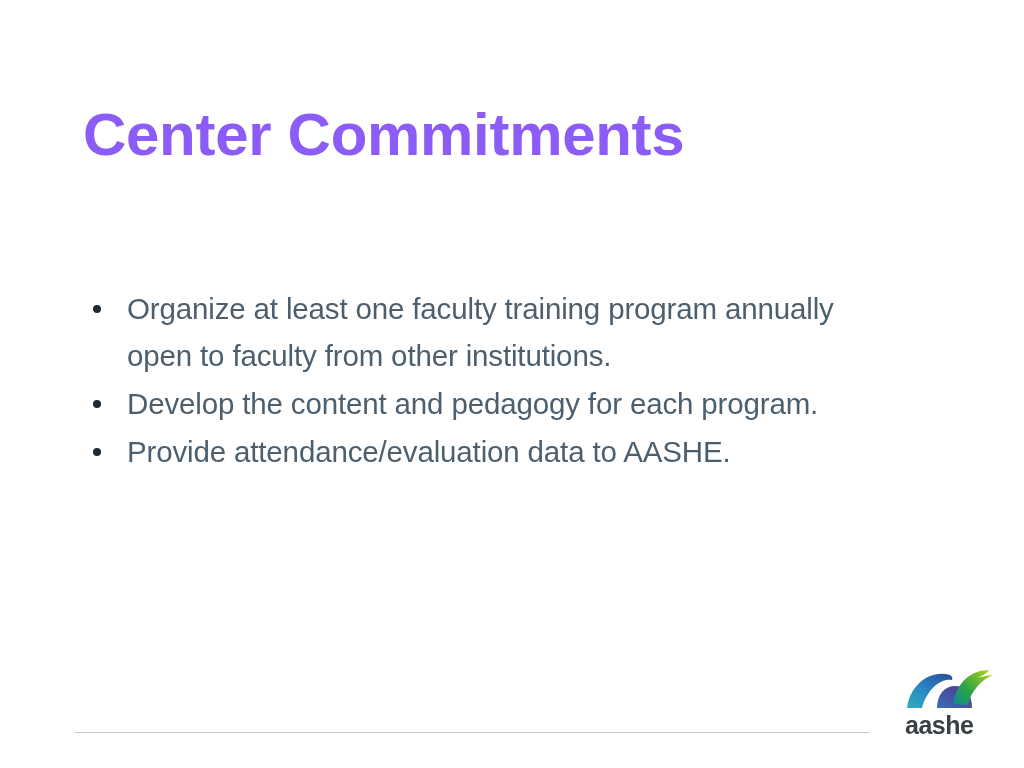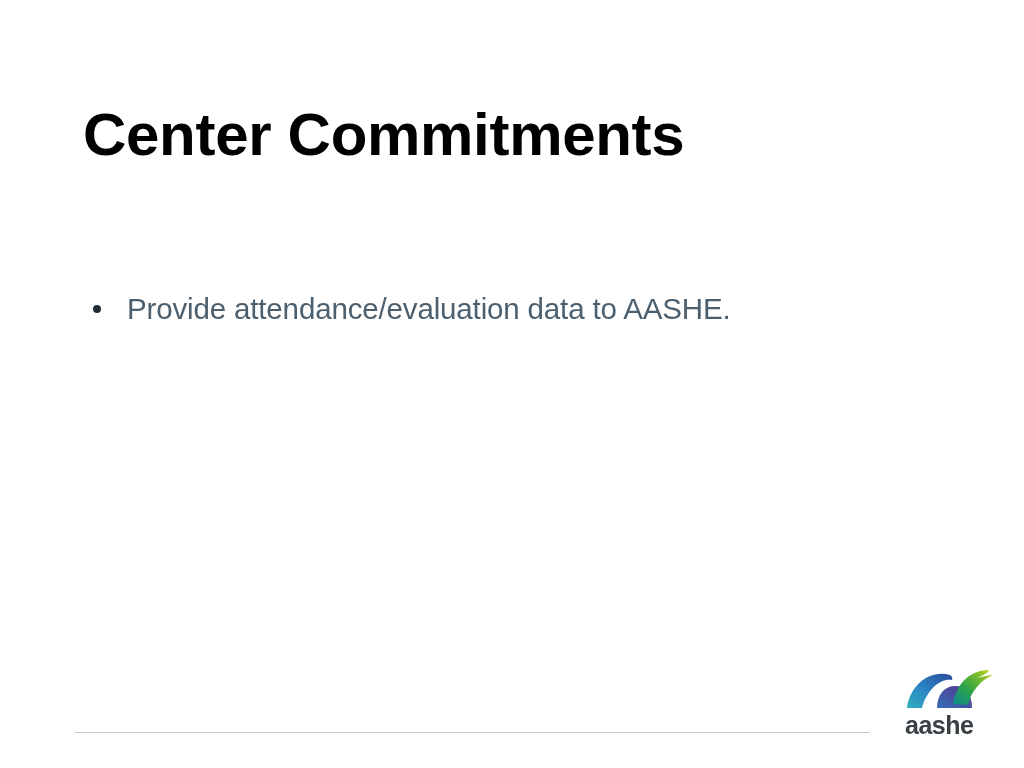--- a/index.html
+++ b/index.html
@@ -26,21 +26,21 @@
     position: absolute;
     left: 83px;
     top: 101px;
     width: 860px;
     margin: 0;
     font-family: "Liberation Sans", sans-serif;
     font-size: 60px;
     font-weight: bold;
     line-height: 1.12;
     letter-spacing: -0.3px;
-    color: #000000;
+    color: #8b5cf6;
     white-space: nowrap;
   }
 
   
   .bullet-list {
     position: absolute;
     left: 88px;
     top: 285px;
     width: 880px;
     margin: 0;
@@ -105,21 +105,29 @@
 </style>
 </head>
 <body>
 
 <div class="slide">
 
   <h1 class="slide-title">Center Commitments</h1>
 
   <ul class="bullet-list">
 
+    <li class="bullet-item wrap">
+      <span class="bullet-dot"></span>
+      <span class="bullet-text">Organize at least one faculty training program annually open to faculty from other institutions.</span>
+    </li>
 
+    <li class="bullet-item">
+      <span class="bullet-dot"></span>
+      <span class="bullet-text">Develop the content and pedagogy for each program.</span>
+    </li>
 
 
 
     <li class="bullet-item">
       <span class="bullet-dot"></span>
       <span class="bullet-text">Provide attendance/evaluation data to AASHE.</span>
     </li>
 
 
   </ul>

